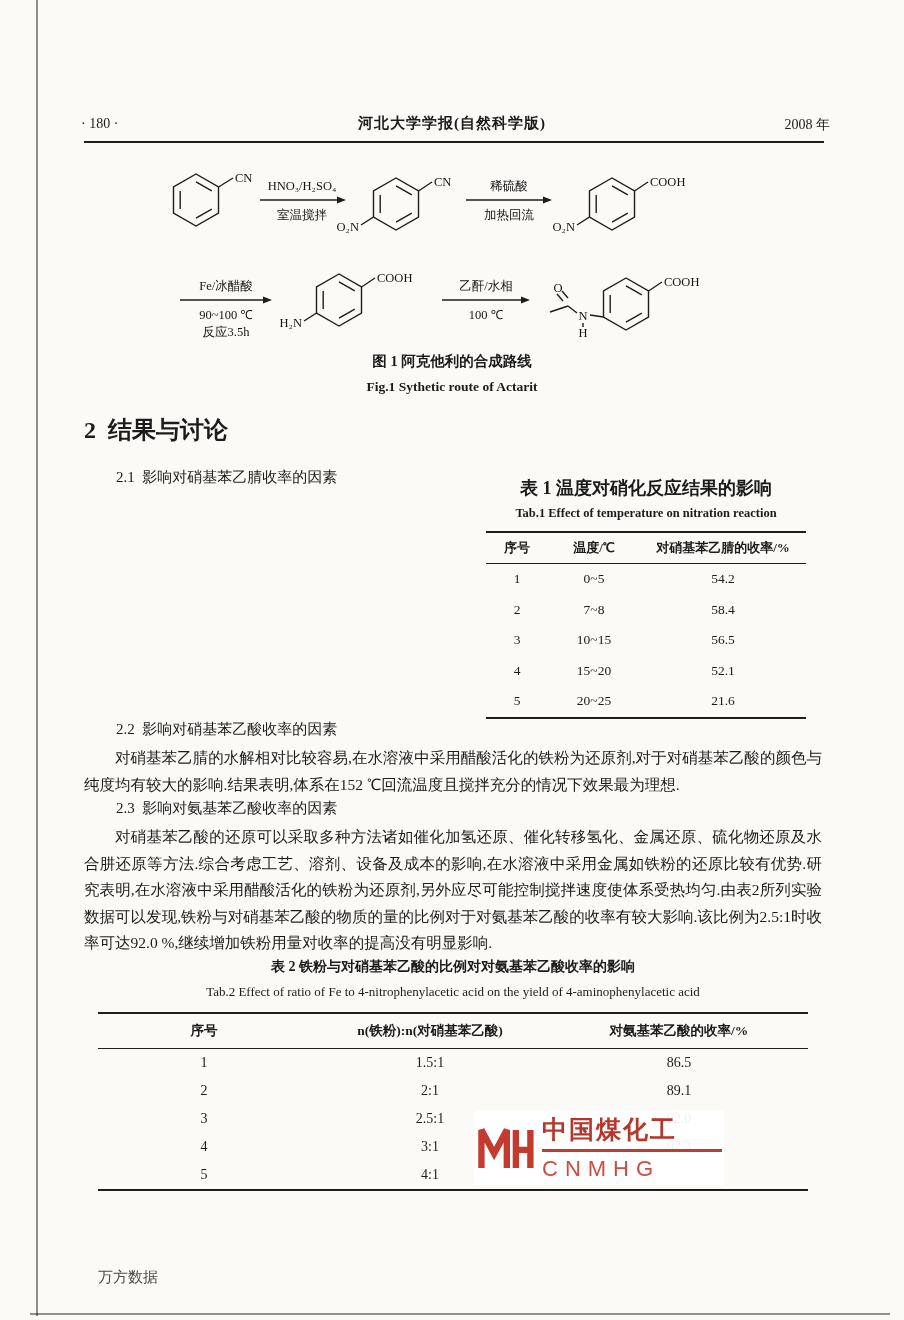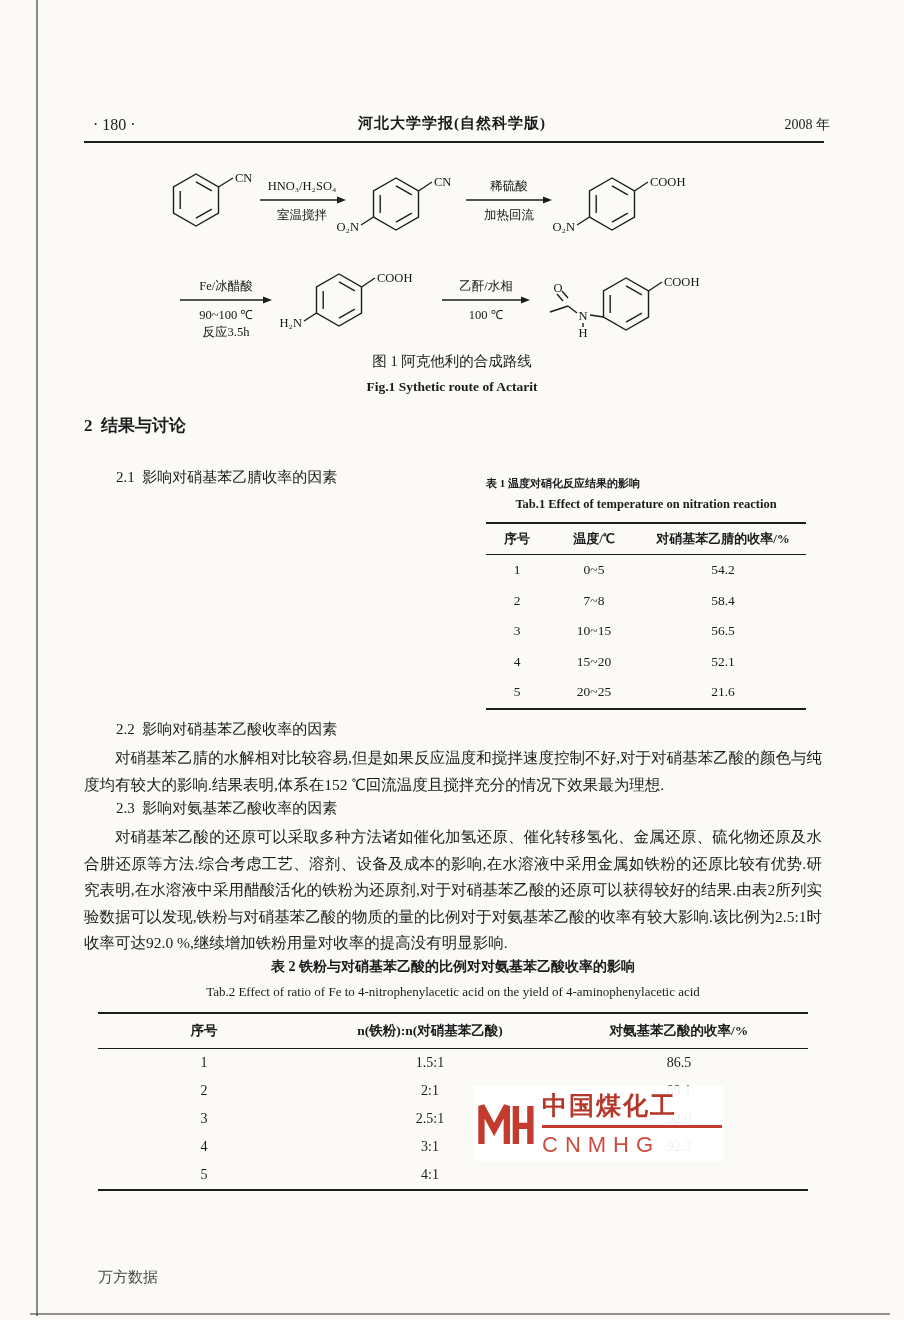--- a/index.html
+++ b/index.html
@@ -1,69 +1,69 @@
 <!DOCTYPE html>
 <html><head>
 <meta charset="utf-8">
 <style>
   html,body{margin:0;padding:0;background:#d9d9d6;}
   .page{position:relative;width:904px;height:1320px;margin:0 auto;background:#fbfaf7;
         overflow:hidden;font-family:"Liberation Serif",serif;color:#1b1b1b;}
   .abs{position:absolute;}
 
   
-  .hdr-left{left:93px;top:116px;font-size:16px;}
+  .hdr-left{left:81px;top:116px;font-size:14px;}
   .hdr-center{left:0;right:0;top:114px;text-align:center;font-size:15px;letter-spacing:1px;font-weight:bold;}
   .hdr-right{right:74px;top:116px;font-size:14px;}
   .hdr-rule{left:84px;top:141px;width:740px;height:2px;background:#1f1f1f;}
 
   
   .scheme{left:134px;top:152px;width:624px;height:198px;}
   svg text{font-family:"Liberation Serif",serif;}
   .st{font-size:12.5px;fill:#141414;}
   .bond{stroke:#1d1d1d;stroke-width:1.4;}
   .ring polygon,.ring line{fill:none;stroke:#1d1d1d;stroke-width:1.4;}
   .ah{fill:#1d1d1d;}
 
-  .cap-cn{left:0;right:0;top:352px;text-align:center;font-weight:normal;font-size:14.5px;}
+  .cap-cn{left:0;right:0;top:352px;text-align:center;font-weight:bold;font-size:14.5px;}
   .cap-en{left:0;right:0;top:379px;text-align:center;font-weight:bold;font-size:13.5px;}
 
   
-  .h2{left:84px;top:414px;font-size:17px;font-weight:bold;white-space:pre;}
+  .h2{left:84px;top:414px;font-size:24px;font-weight:bold;white-space:pre;}
   .h3{font-size:15px;font-weight:normal;white-space:pre;margin-left:32px;}
   .h21{left:84px;top:468px;}
   .p21{left:84px;top:494px;width:364px;font-size:15.5px;line-height:25.4px;
        text-align:justify;text-indent:2em;}
   .h22{left:84px;top:720px;}
   .p22{left:84px;top:744px;width:738px;font-size:15.5px;line-height:27px;
        text-align:justify;text-indent:2em;}
   .h23{left:84px;top:799px;}
   .p23{left:84px;top:824px;width:738px;font-size:15.5px;line-height:26.5px;
        text-align:justify;text-indent:2em;}
 
   
   .t1wrap{left:486px;top:476px;width:320px;}
-  .t1title{text-align:left;font-weight:bold;font-size:11px;}
+  .t1title{text-align:center;font-weight:bold;font-size:18px;}
   .t1title-en{text-align:center;font-weight:bold;font-size:12.5px;margin-top:6px;}
   table.t1{margin-top:10px;width:100%;border-collapse:collapse;
            border-top:2px solid #1d1d1d;border-bottom:2px solid #1d1d1d;}
   .t1 th{font-size:13px;font-weight:bold;padding:6px 0;border-bottom:1.2px solid #1d1d1d;}
   .t1 td{font-size:13.5px;text-align:center;height:28.5px;}
 
   
   .t2wrap{left:98px;top:958px;width:710px;}
   .t2title{text-align:center;font-weight:bold;font-size:14px;}
   .t2title-en{text-align:center;font-weight:normal;font-size:13px;margin-top:8px;}
   table.t2{margin-top:12px;width:100%;border-collapse:collapse;
            border-top:2px solid #1d1d1d;border-bottom:2px solid #1d1d1d;}
   .t2 th{font-size:13.5px;font-weight:bold;padding:8px 0;border-bottom:1.2px solid #1d1d1d;}
   .t2 td{font-size:14px;text-align:center;height:26px;}
 
   
-  .wm{left:474px;top:1086px;width:246px;display:flex;align-items:center;gap:8px;
+  .wm{left:474px;top:1110px;width:246px;display:flex;align-items:center;gap:8px;
       background:rgba(255,255,255,0.93);padding:3px 2px;}
   .wm-logo{flex:0 0 auto;}
   .wm-right{flex:1;}
   .wm-cn{font-size:25px;font-weight:bold;color:#b5372b;letter-spacing:2px;
          font-family:"Liberation Sans",sans-serif;}
   .wm-rule{height:3px;background:#c23b2e;margin:3px 0 4px;}
   .wm-en{font-size:22px;color:#cd4c40;letter-spacing:7px;
          font-family:"Liberation Sans",sans-serif;}
 
   .footer{left:98px;top:1268px;font-size:15px;color:#4a4a4a;}
@@ -225,24 +225,24 @@
         <tr>
           <td>5</td>
             <td>20~25</td>
             <td>21.6</td>
         </tr>
       </tbody>
     </table>
   </div>
 
   <div class="abs h3 h22">2.2  影响对硝基苯乙酸收率的因素</div>
-  <div class="abs p22">对硝基苯乙腈的水解相对比较容易,但是如果反应温度和搅拌速度控制不好,对于对硝基苯乙酸的颜色与纯度均有较大的影响.结果表明,体系在152 ℃回流温度且搅拌充分的情况下效果最为理想.</div>
+  <div class="abs p22">对硝基苯乙腈的水解相对比较容易,在水溶液中采用醋酸活化的铁粉为还原剂,对于对硝基苯乙酸的颜色与纯度均有较大的影响.结果表明,体系在152 ℃回流温度且搅拌充分的情况下效果最为理想.</div>
 
   <div class="abs h3 h23">2.3  影响对氨基苯乙酸收率的因素</div>
-  <div class="abs p23">对硝基苯乙酸的还原可以采取多种方法诸如催化加氢还原、催化转移氢化、金属还原、硫化物还原及水合肼还原等方法.综合考虑工艺、溶剂、设备及成本的影响,在水溶液中采用金属如铁粉的还原比较有优势.研究表明,在水溶液中采用醋酸活化的铁粉为还原剂,对于对硝基苯乙酸的还原可以获得较好的结果.由表2所列实验数据可以发现,铁粉与对硝基苯乙酸的物质的量的比例对于对氨基苯乙酸的收率有较大影响.该比例为2.5:1时收率可达92.0 %,继续增加铁粉用量对收率的提高没有明显影响.</div>
+  <div class="abs p23">对硝基苯乙酸的还原可以采取多种方法诸如催化加氢还原、催化转移氢化、金属还原、硫化物还原及水合肼还原等方法.综合考虑工艺、溶剂、设备及成本的影响,在水溶液中采用金属如铁粉的还原比较有优势.研究表明,在水溶液中采用醋酸活化的铁粉为还原剂,另外应尽可能控制搅拌速度使体系受热均匀.由表2所列实验数据可以发现,铁粉与对硝基苯乙酸的物质的量的比例对于对氨基苯乙酸的收率有较大影响.该比例为2.5:1时收率可达92.0 %,继续增加铁粉用量对收率的提高没有明显影响.</div>
 
   <div class="abs t2wrap">
     <div class="t2title">表 2  铁粉与对硝基苯乙酸的比例对对氨基苯乙酸收率的影响</div>
     <div class="t2title-en">Tab.2  Effect of ratio of Fe to 4-nitrophenylacetic acid on the yield of 4-aminophenylacetic acid</div>
     <table class="t2">
       <colgroup>
           <col style="width:212px">
           <col style="width:240px">
           <col style="width:258px">
         </colgroup>

